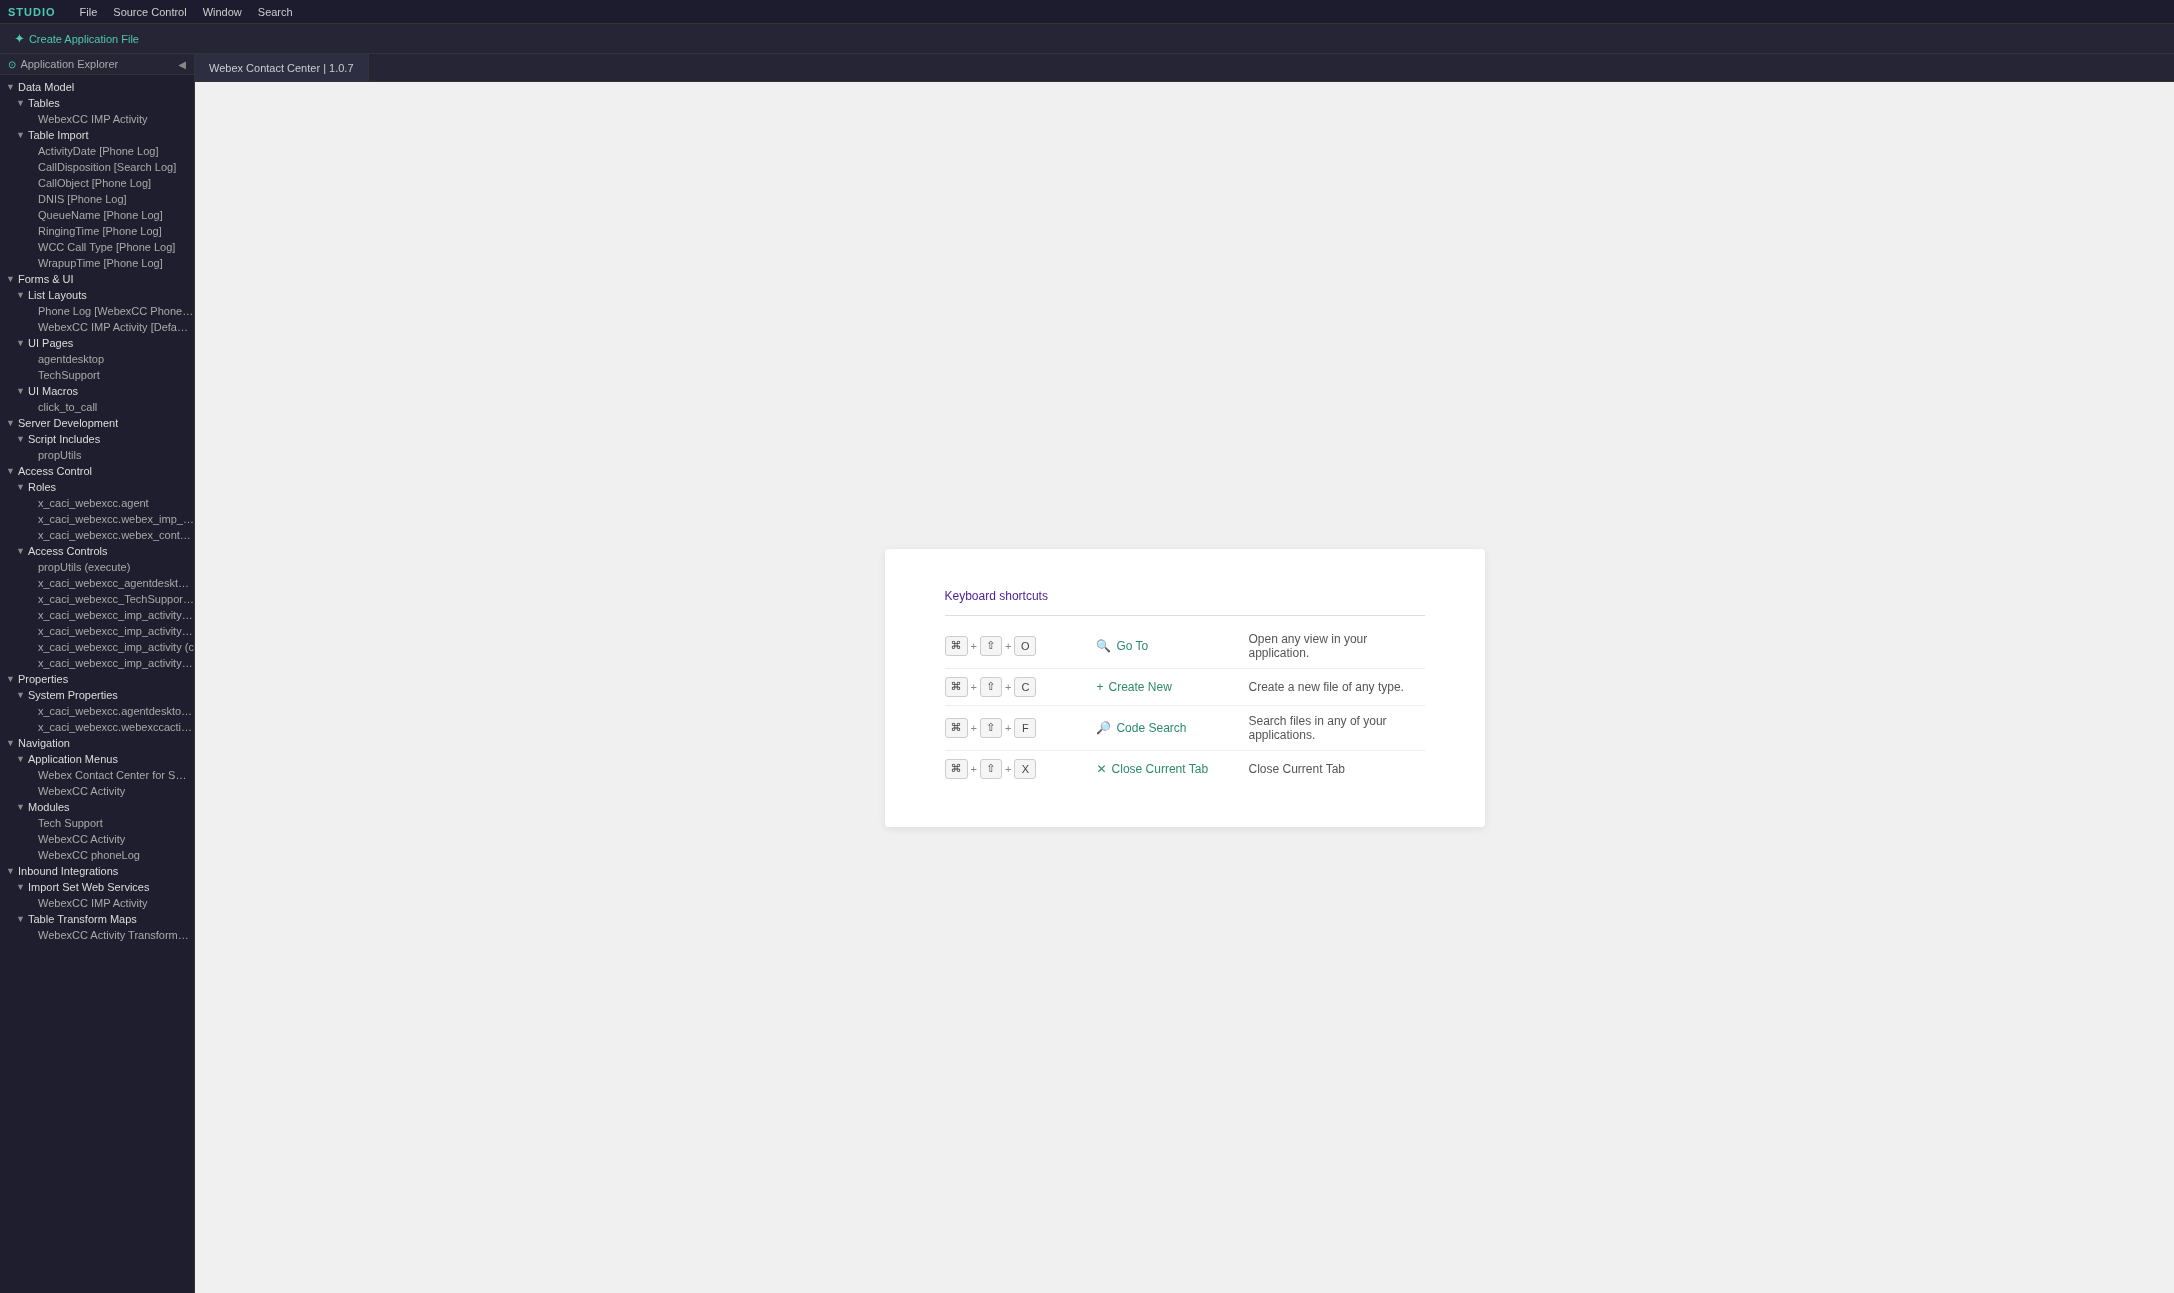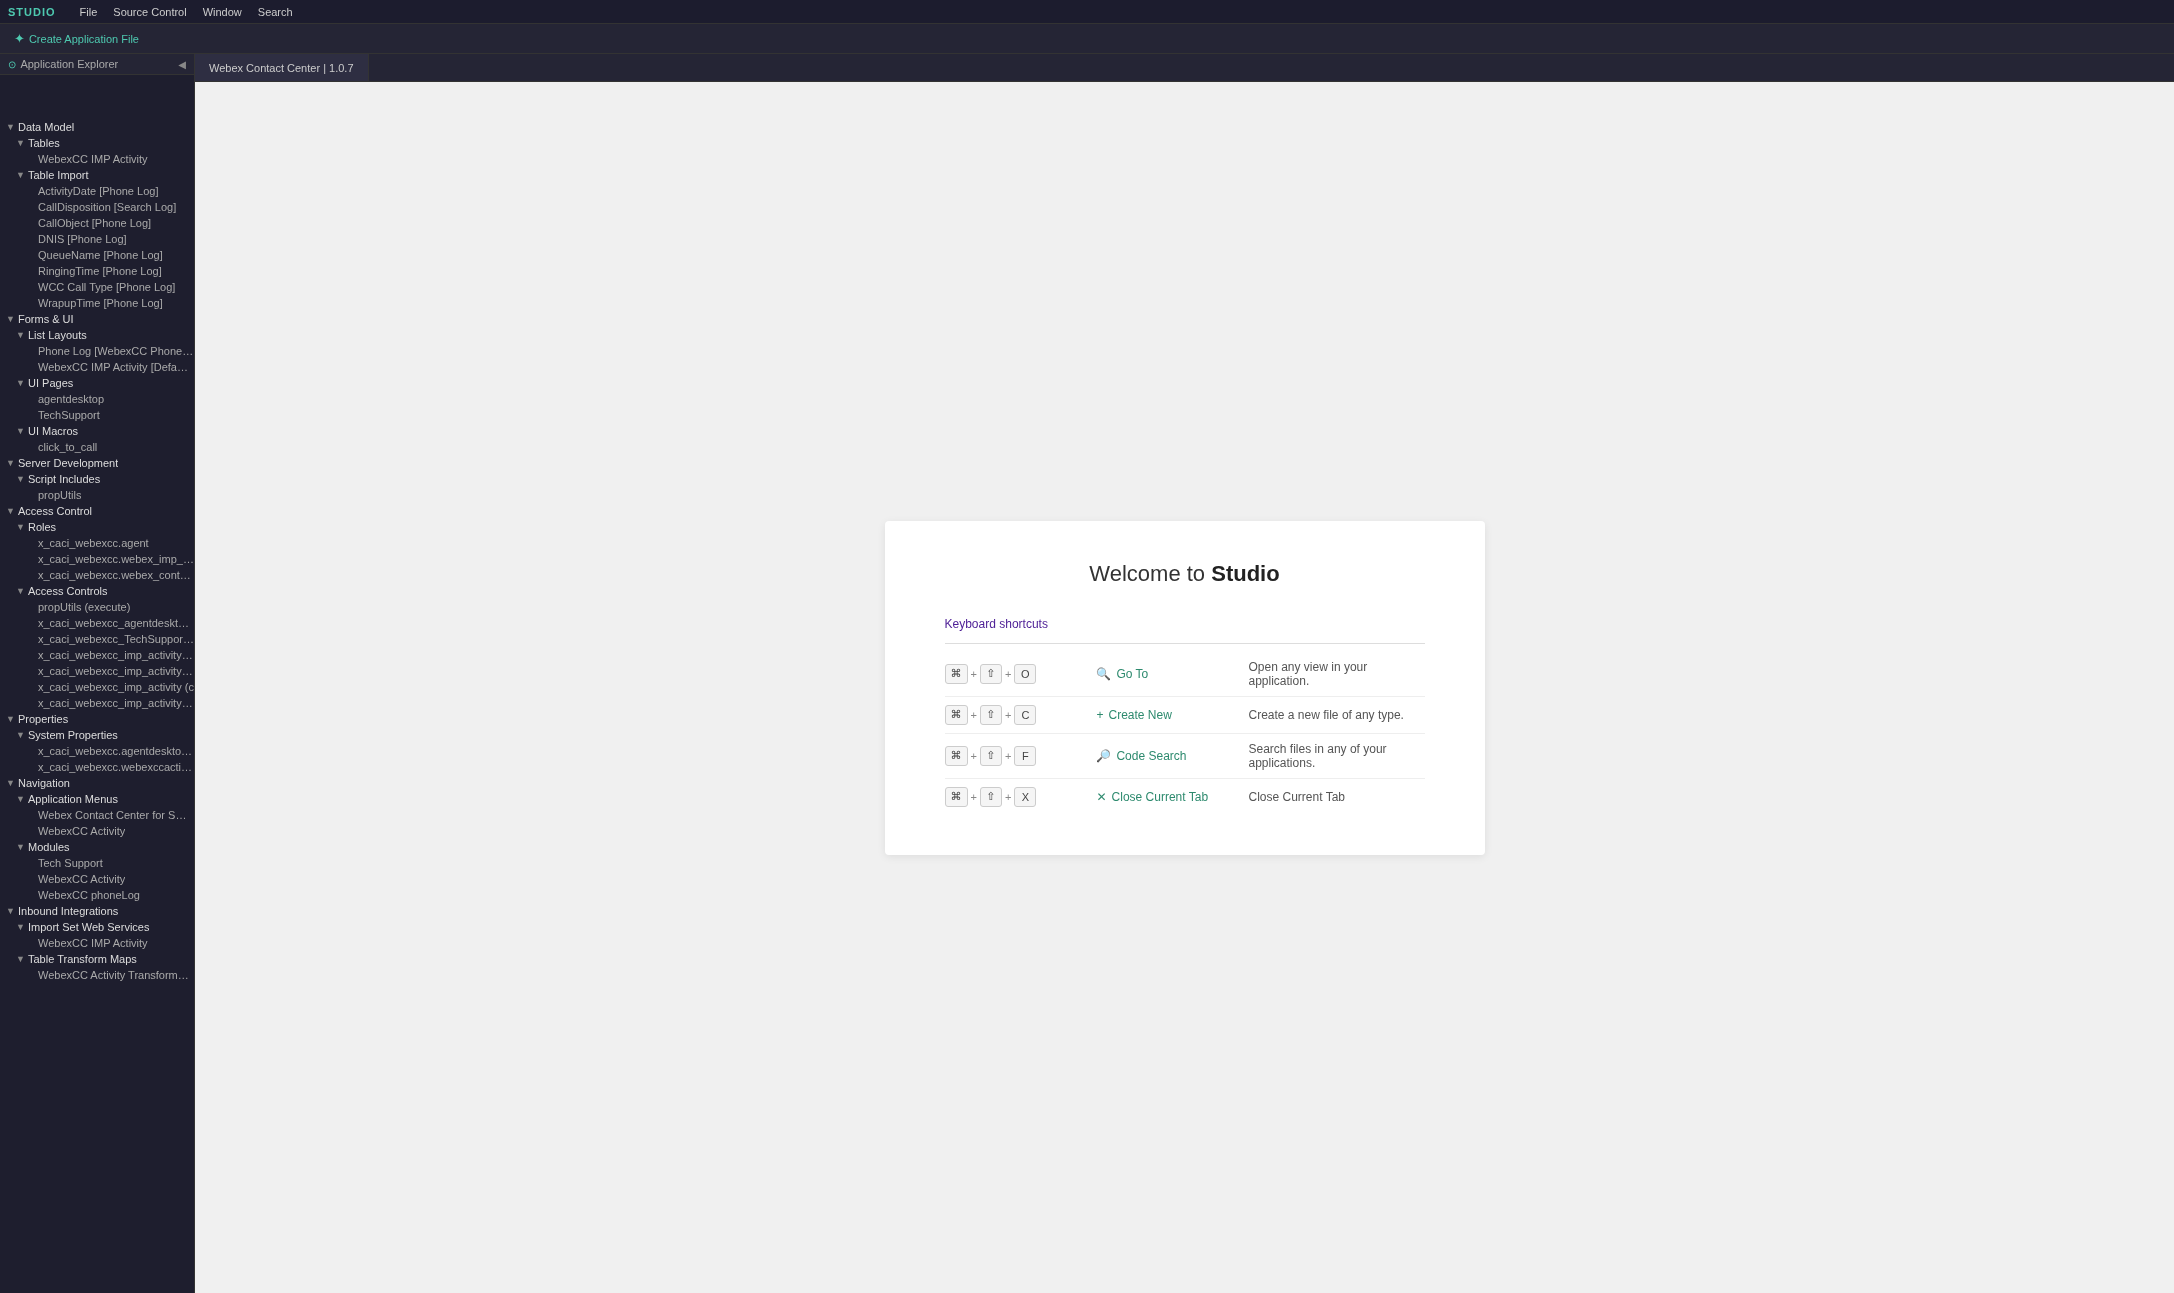--- a/index.html
+++ b/index.html
@@ -94,21 +94,20 @@
       display: flex;
       align-items: center;
       gap: 4px;
     }
     .sidebar-header-icon { color: #4ec9b0; font-size: 10px; }
     .sidebar-header-collapse { color: #888; font-size: 10px; cursor: pointer; }
 
     .sidebar-tree {
       padding: 4px 0;
       flex: 1;
-      margin-top: 40px;
     }
 
     .tree-item {
       display: flex;
       align-items: center;
       padding: 2px 0;
       cursor: pointer;
       white-space: nowrap;
       overflow: hidden;
       text-overflow: ellipsis;
@@ -521,24 +520,20 @@
   </div>
 
   <div class="main-content">
 
     <div class="tab-bar">
       <div class="tab-item">Webex Contact Center | 1.0.7</div>
     </div>
 
     <div class="welcome-area">
       <div class="welcome-card">
-        <div class="welcome-title">
-          <span>Welcome to</span>
-          <strong>Studio</strong>
-        </div>
 
         <div class="shortcuts-label">Keyboard shortcuts</div>
         <hr class="shortcuts-divider">
 
         <div id="shortcuts-container">
 
         <div class="shortcut-row">
               <div class="kbd-group">
                 <span class="kbd">⌘</span>
                 <span class="plus-sep">+</span>

